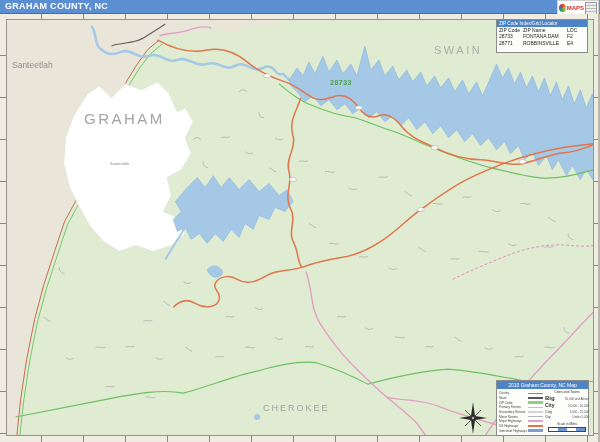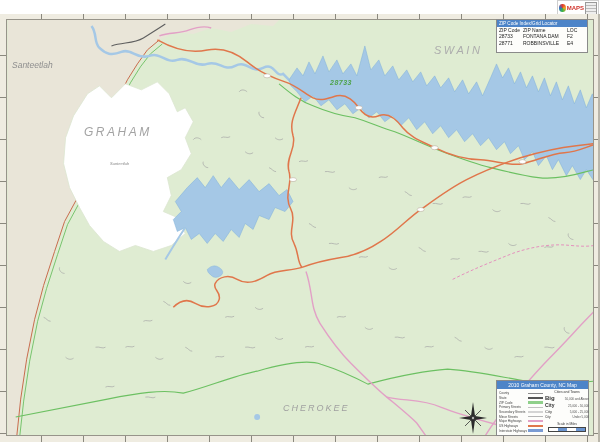--- a/index.html
+++ b/index.html
@@ -20,25 +20,25 @@
   .frame-top{left:0;top:14px;width:600px;height:5px;}
   .frame-bottom{left:0;top:436px;width:600px;height:6px;}
   .frame-left{left:0;top:14px;width:6px;height:428px;}
   .frame-right{left:594px;top:14px;width:6px;height:428px;border-right:2px solid #b9b6ab;box-sizing:border-box;}
 
   
   .mapwrap{position:absolute;left:6px;top:19px;width:588px;height:417px;border:1px solid #97948a;box-sizing:border-box;overflow:hidden;background:#dfecd2;}
   .mapwrap svg{display:block;}
 
   
-  .maplabel{position:absolute;color:#9c9c9c;white-space:nowrap;pointer-events:none;font-style:italic;}
+  .maplabel{position:absolute;color:#9c9c9c;white-space:nowrap;pointer-events:none;}
   .lbl-tennessee{left:12px;top:60px;font-size:8.5px;color:#8f8f8f;}
-  .lbl-graham{left:84px;top:125px;font-size:12px;letter-spacing:2.5px;color:#a3a3a3;}
+  .lbl-graham{left:84px;top:110px;font-size:15px;letter-spacing:2.5px;color:#a3a3a3;}
   .lbl-swain{left:434px;top:44px;font-size:11px;letter-spacing:2.5px;color:#adadad;}
-  .lbl-cherokee{left:283px;top:403px;font-size:9px;letter-spacing:2px;color:#a0a0a0;}
+  .lbl-cherokee{left:263px;top:403px;font-size:9px;letter-spacing:2px;color:#a0a0a0;}
   .lbl-zip{left:330px;top:79px;font-size:7px;font-weight:bold;color:#4ea34b;letter-spacing:.5px;}
   .lbl-santeetlah{left:110px;top:161px;font-size:4px;color:#8a8a8a;}
 
   
   .zipbox{position:absolute;left:496px;top:19px;width:92px;height:34px;background:#fdfdfb;border:1px solid #8a8a8a;box-sizing:border-box;font-size:5px;color:#222;}
   .zipbox .hdr{background:#4d84c8;color:#fff;font-size:4.6px;padding:1px 2px;white-space:nowrap;}
   .ziprow{display:grid;grid-template-columns:22px 42px 14px;column-gap:2px;padding:0 2px;line-height:6.4px;white-space:nowrap;}
   .ziprow.head{font-weight:normal;}
 
   
@@ -61,20 +61,23 @@
   .scalebar span:nth-child(even){background:#6a94cf;}
 
   
   .compass{position:absolute;left:456px;top:398px;width:34px;height:40px;}
 </style>
 </head>
 <body>
 
 <div class="stage">
 
+  <div class="titlebar">
+    <span class="title">GRAHAM COUNTY, NC</span>
+  </div>
   <div class="logo">
     <span class="swirl"></span>
     <span class="logotext">MAPS</span>
     <span class="infobox"></span>
   </div>
 
   <div class="frame h frame-top"></div>
   <div class="frame h frame-bottom"></div>
   <div class="frame v frame-left"></div>
   <div class="frame v frame-right"></div>

